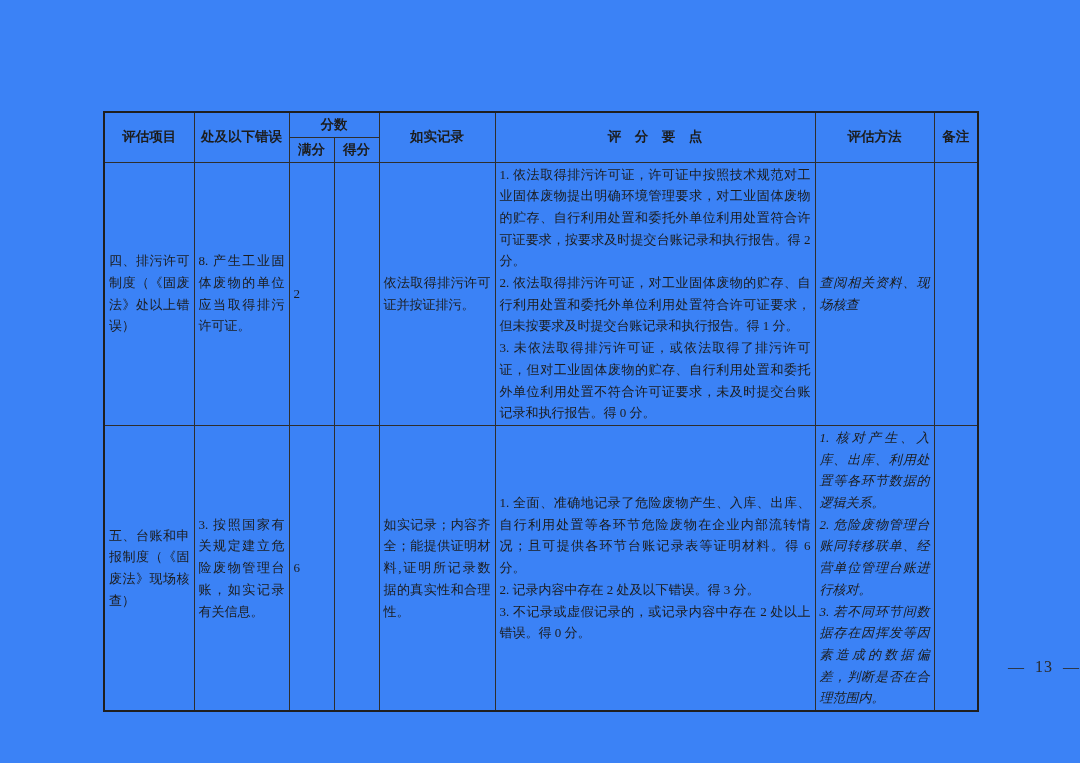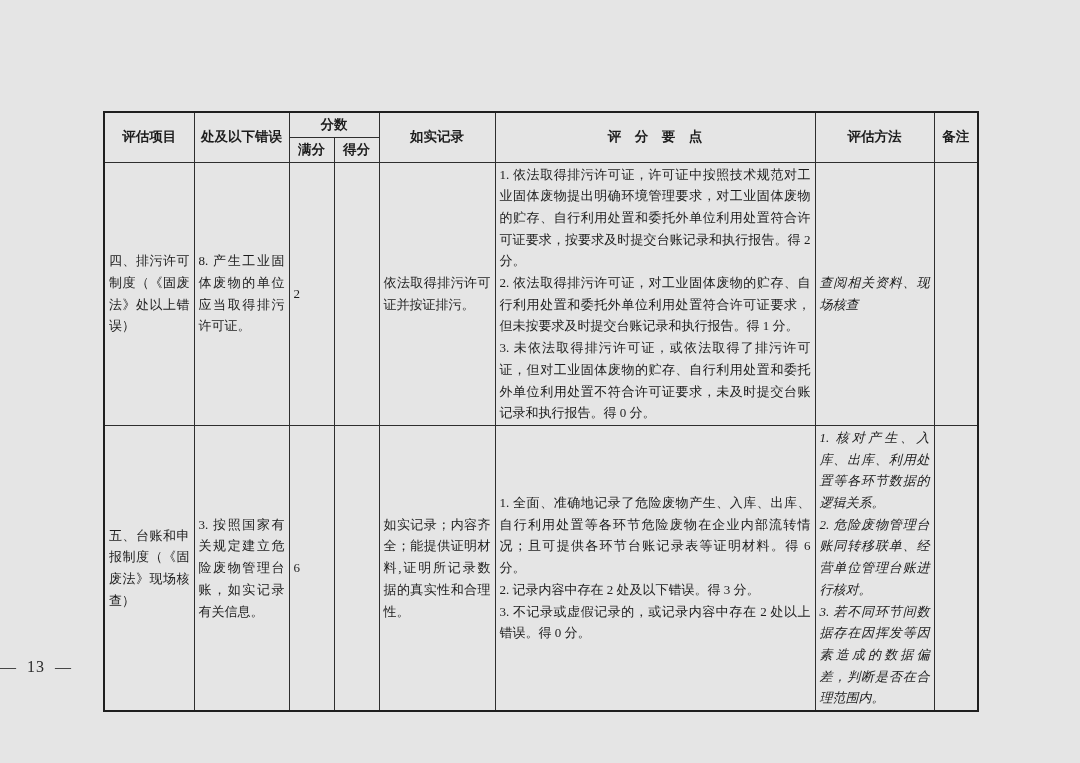--- a/index.html
+++ b/index.html
@@ -4,21 +4,21 @@
 <style>
   html, body { margin: 0; padding: 0; }
   body {
     width: 1080px; height: 763px;
     background: #ffffff;
     font-family: "Liberation Serif", "DejaVu Serif", serif;
     color: #1c1c1c;
     position: relative;
     overflow: hidden;
   }
-  .page { position: absolute; inset: 0; background: #e5e5e5; }
+  .page { position: absolute; inset: 0; background: #3b82f6; }
 
   table.eval {
     position: absolute;
     left: 103px; top: 111px;
     width: 874px;
     border-collapse: collapse;
     table-layout: fixed;
     border: 2px solid #1f1f1f;
   }
   table.eval th, table.eval td {
@@ -50,21 +50,21 @@
   td.c-score    { text-align: center; }
   td.c-standard { padding: 1px 3px; }
   td.c-points   { white-space: pre-wrap; padding: 1px 3px; }
   td.c-method   { white-space: pre-wrap; padding: 1px 3px; line-height: 19.4px; font-style: italic; }
   td.c-method.mid { vertical-align: middle; }
 
   .page-number {
     position: absolute;
     left: 0; top: 658px;
     width: 100%;
-    text-align: left;
+    text-align: right;
     font-size: 16px;
     color: #2a2a2a;
     letter-spacing: 1px;
     white-space: pre;
   }
 </style>
 </head>
 <body>
 
 <div class="page">

